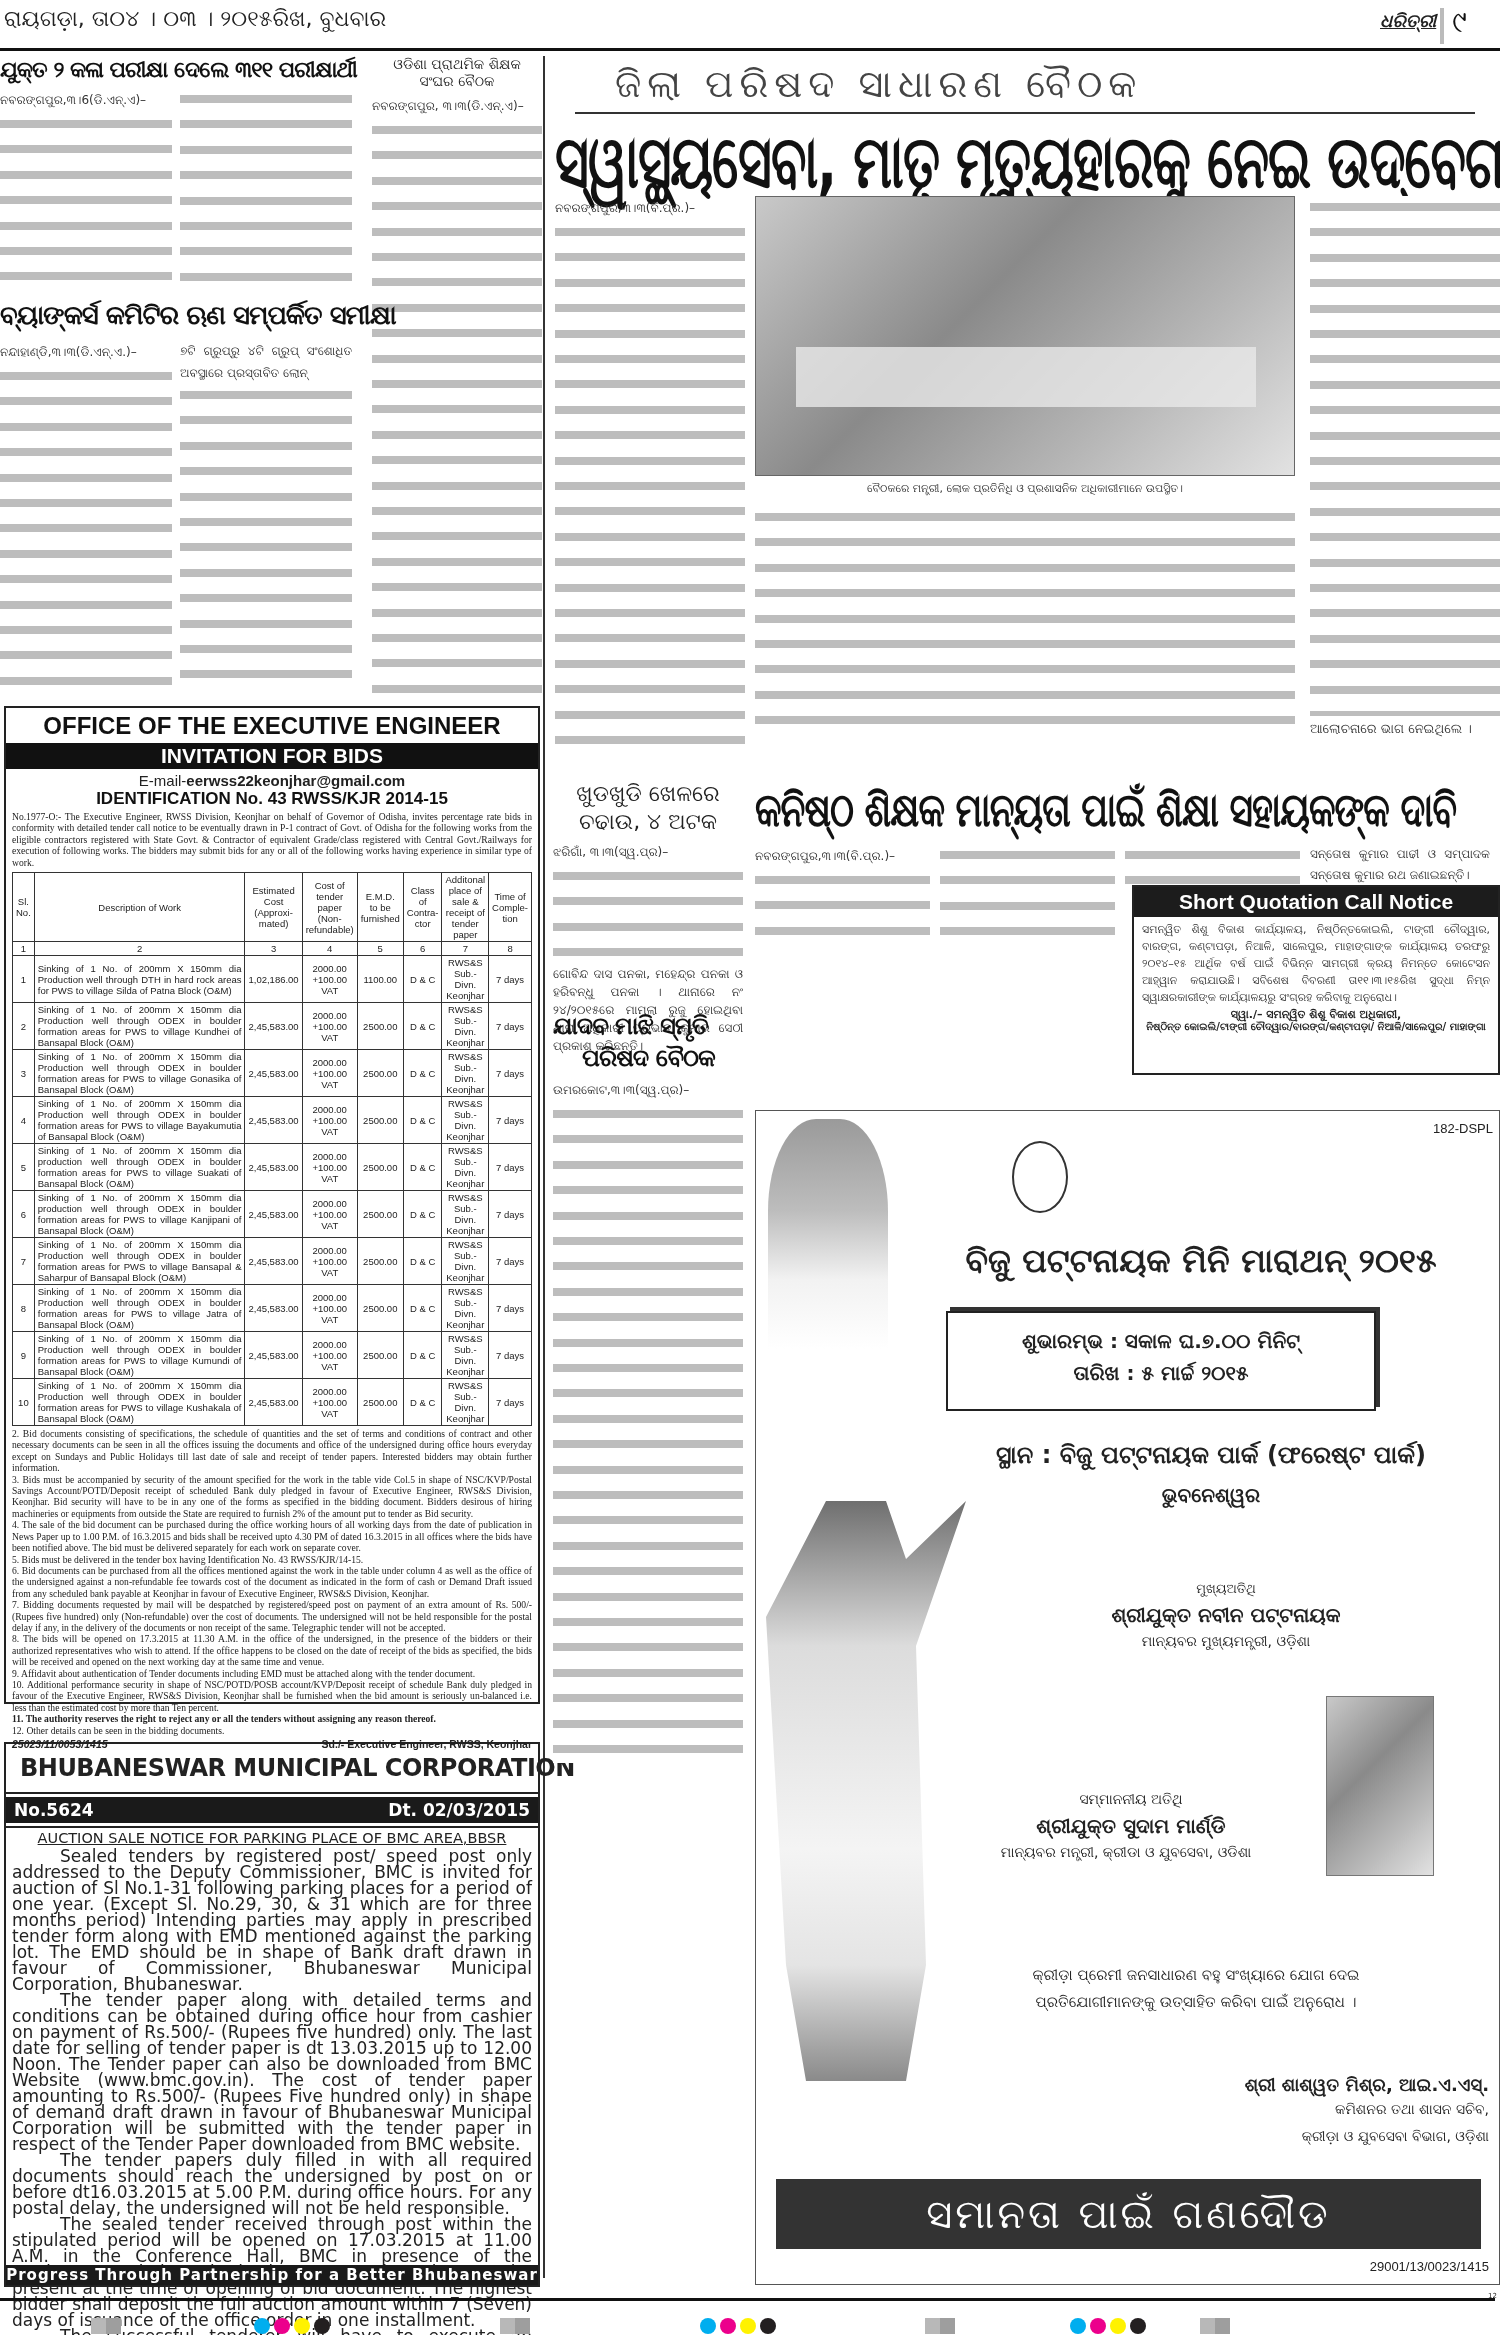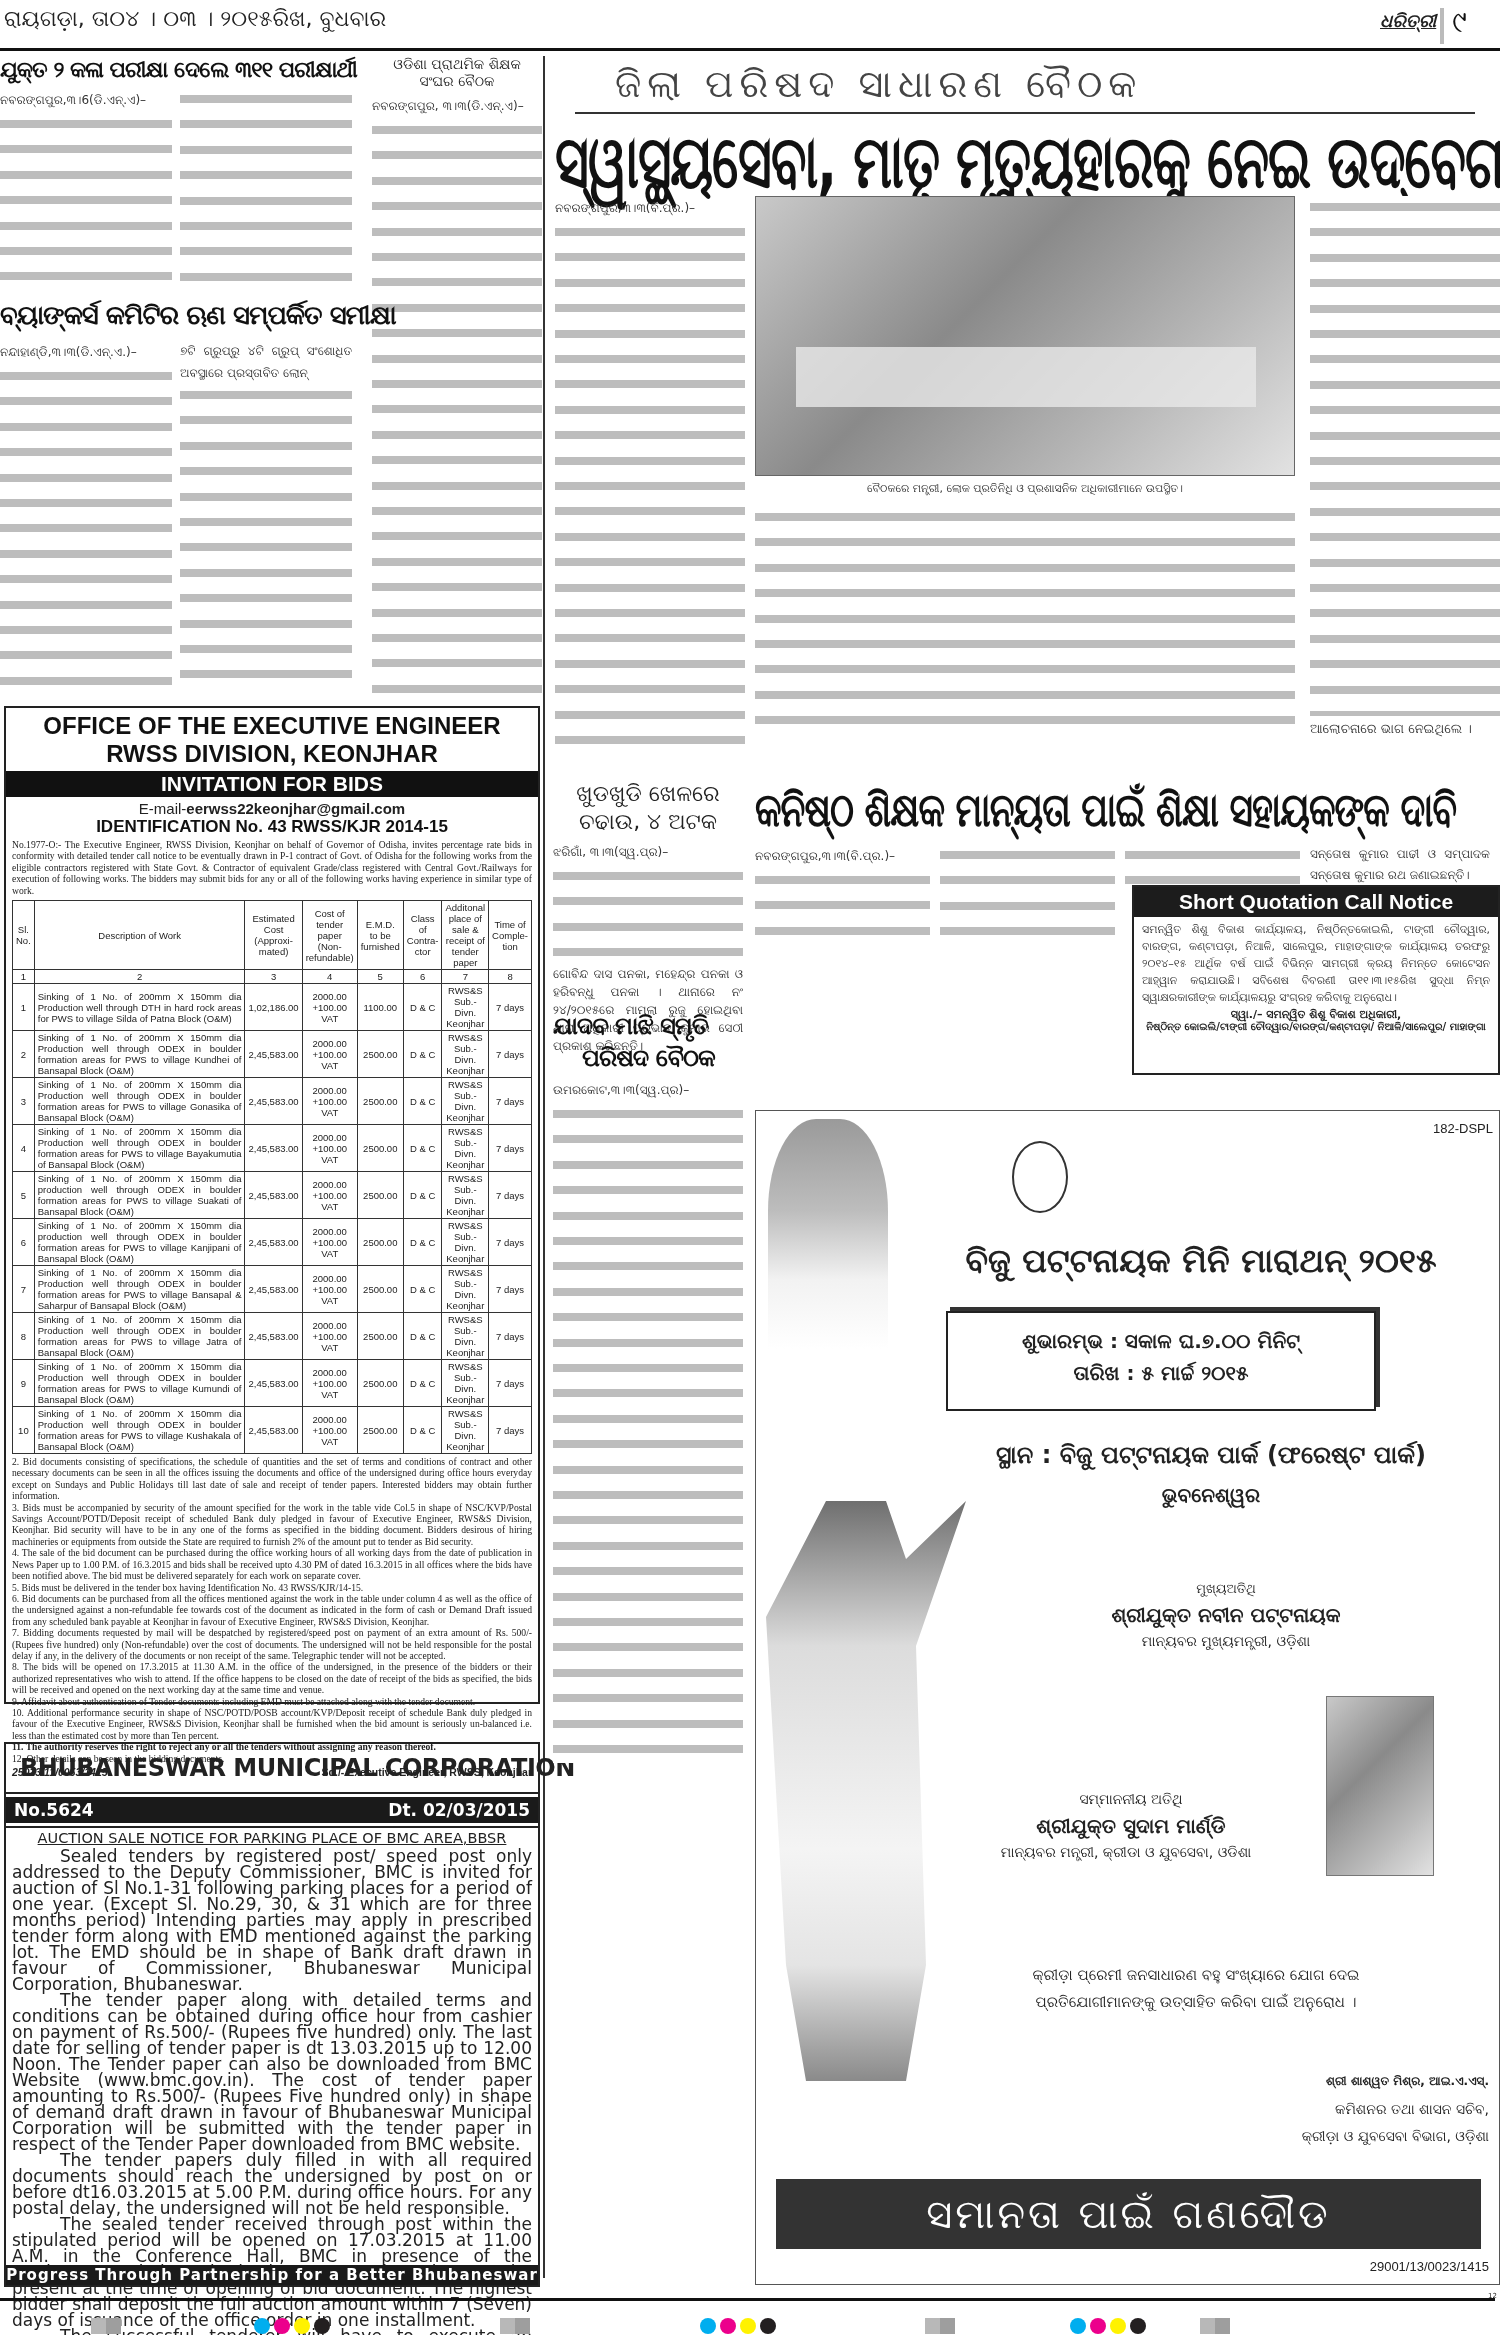--- a/index.html
+++ b/index.html
@@ -64,21 +64,20 @@
       <div class="odia-body" style="font-size:12px;line-height:22px;">୭ଟି ଗ୍ରୁପ୍‌ରୁ ୪ଟି ଗ୍ରୁପ୍ ସଂଶୋଧିତ ଅବସ୍ଥାରେ ପ୍ରସ୍ତାବିତ ଲୋନ୍</div>
       <div class="faux-lines" style="height:310px;"></div>
     </div>
   </div>
 </div>
 
 <div class="abs" style="left:543px;top:56px;width:2px;height:2222px;background:#333;"></div>
 
 <div class="abs box" style="left:4px;top:706px;width:536px;height:998px;padding:4px 6px;">
   <div class="tender-title" style="font-size:24px;line-height:28px;">OFFICE OF THE EXECUTIVE ENGINEER</div>
-  <div class="tender-title" style="font-size:24px;line-height:28px;">RWSS DIVISION, KEONJHAR</div>
   <div class="tender-title" style="background:#111;color:#fff;font-size:21px;line-height:26px;margin:3px -6px;">INVITATION FOR BIDS</div>
   <div style="text-align:center;font-family:'Liberation Sans',sans-serif;font-size:15px;">
     <span>E-mail-</span><b>eerwss22keonjhar@gmail.com</b>
   </div>
   <div class="tender-title" style="font-size:17px;line-height:20px;">IDENTIFICATION No. 43 RWSS/KJR 2014-15</div>
   <div class="notes" style="text-align:justify;margin:2px 0 4px;">No.1977-O:- The Executive Engineer, RWSS Division, Keonjhar on behalf of Governor of Odisha, invites percentage rate bids in conformity with detailed tender call notice to be eventually drawn in P-1 contract of Govt. of Odisha for the following works from the eligible contractors registered with State Govt. &amp; Contractor of equivalent Grade/class registered with Central Govt./Railways for execution of following works. The bidders may submit bids for any or all of the following works having experience in similar type of work.</div>
 
   <table class="bids">
     <thead>
       <tr>
@@ -319,21 +318,21 @@
   <div class="abs" style="left:10px;top:390px;width:200px;height:580px;background:linear-gradient(180deg,#6f6f6f 0%,#9b9b9b 10%,#dcdcdc 25%,#f4f4f4 60%,#e4e4e4 80%,#8a8a8a 100%);clip-path:polygon(30% 0,60% 0,70% 10%,100% 0,75% 25%,80% 80%,70% 100%,20% 100%,10% 80%,0 20%);"></div>
   <div class="abs" style="left:200px;top:470px;width:540px;text-align:center;font-size:13px;">ମୁଖ୍ୟଅତିଥି</div>
   <div class="abs" style="left:200px;top:492px;width:540px;text-align:center;font-size:20px;font-weight:700;">ଶ୍ରୀଯୁକ୍ତ ନବୀନ ପଟ୍ଟନାୟକ</div>
   <div class="abs" style="left:200px;top:522px;width:540px;text-align:center;font-size:14px;">ମାନ୍ୟବର ମୁଖ୍ୟମନ୍ତ୍ରୀ, ଓଡ଼ିଶା</div>
   <div class="abs photo" style="left:570px;top:585px;width:108px;height:180px;border:1px solid #777;"></div>
   <div class="abs" style="left:180px;top:680px;width:390px;text-align:center;font-size:14px;">ସମ୍ମାନନୀୟ ଅତିଥି</div>
   <div class="abs" style="left:180px;top:703px;width:390px;text-align:center;font-size:20px;font-weight:700;">ଶ୍ରୀଯୁକ୍ତ ସୁଦାମ ମାର୍ଣ୍ଡି</div>
   <div class="abs" style="left:160px;top:733px;width:420px;text-align:center;font-size:14px;">ମାନ୍ୟବର ମନ୍ତ୍ରୀ, କ୍ରୀଡା ଓ ଯୁବସେବା, ଓଡିଶା</div>
   <div class="abs" style="left:150px;top:855px;width:580px;text-align:center;font-size:15px;">କ୍ରୀଡ଼ା ପ୍ରେମୀ ଜନସାଧାରଣ ବହୁ ସଂଖ୍ୟାରେ ଯୋଗ ଦେଇ</div>
   <div class="abs" style="left:150px;top:882px;width:580px;text-align:center;font-size:15px;">ପ୍ରତିଯୋଗୀମାନଙ୍କୁ ଉତ୍ସାହିତ କରିବା ପାଇଁ ଅନୁରୋଧ ।</div>
-  <div class="abs" style="right:10px;top:963px;font-size:12px;font-weight:700;">ଶ୍ରୀ ଶାଶ୍ୱତ ମିଶ୍ର, ଆଇ.ଏ.ଏସ୍.</div>
+  <div class="abs" style="right:10px;top:963px;font-size:18px;font-weight:700;">ଶ୍ରୀ ଶାଶ୍ୱତ ମିଶ୍ର, ଆଇ.ଏ.ଏସ୍.</div>
   <div class="abs" style="right:10px;top:990px;font-size:14px;">କମିଶନର ତଥା ଶାସନ ସଚିବ,</div>
   <div class="abs" style="right:10px;top:1017px;font-size:14px;">କ୍ରୀଡ଼ା ଓ ଯୁବସେବା ବିଭାଗ, ଓଡ଼ିଶା</div>
   <div class="abs" style="left:20px;top:1068px;width:705px;height:70px;background:#333;color:#fff;text-align:center;font-size:40px;line-height:70px;letter-spacing:3px;">ସମାନତା ପାଇଁ ଗଣଦୌଡ</div>
   <div class="abs" style="right:10px;top:1148px;font-family:'Liberation Sans',sans-serif;font-size:13px;">29001/13/0023/1415</div>
 </div>
 
 <div class="abs rule" style="left:0;top:2298px;width:1495px;height:3px;"></div>
 <div class="abs" style="left:1488px;top:2292px;font-size:7px;">12</div>
 <div class="abs reg" style="left:91px;top:2318px;"></div>
 <div class="abs" style="left:254px;top:2318px;" id="dots1"><span class="dot" style="background: rgb(0, 174, 239);"></span><span class="dot" style="background: rgb(236, 0, 140);"></span><span class="dot" style="background: rgb(255, 242, 0);"></span><span class="dot" style="background: rgb(35, 31, 32);"></span></div>

